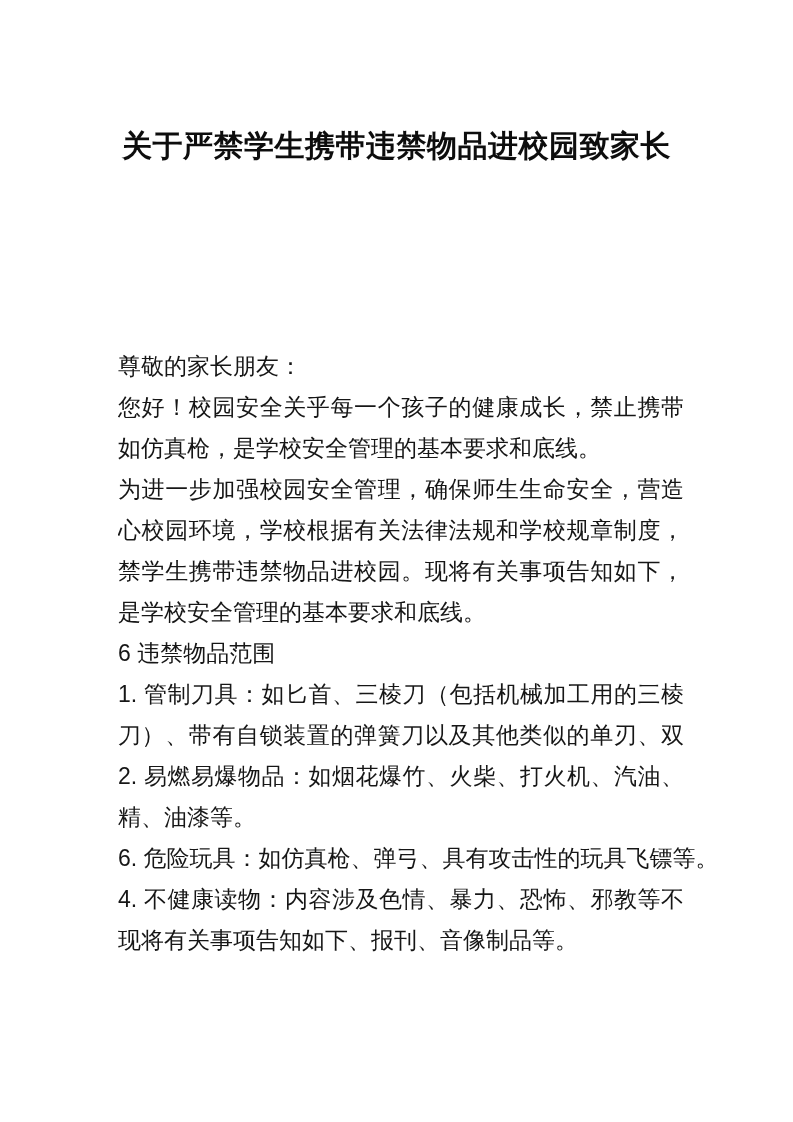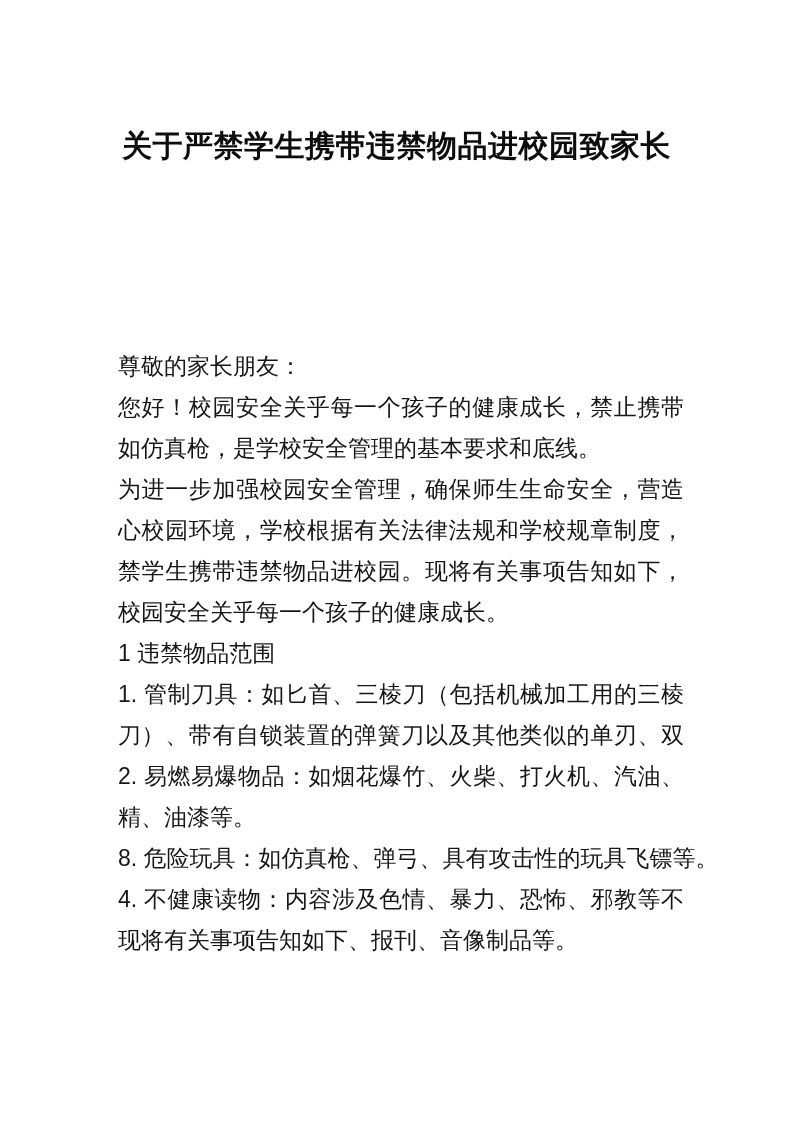--- a/index.html
+++ b/index.html
@@ -58,23 +58,23 @@
   <div class="title-block">
     <div>关于严禁学生携带违禁物品进校园致家长</div>
   </div>
   <div class="body-block">
       <div class="line">尊敬的家长朋友：</div>
       <div class="line fill">您好！校园安全关乎每一个孩子的健康成长，禁止携带违</div>
       <div class="line">如仿真枪，是学校安全管理的基本要求和底线。</div>
       <div class="line fill">为进一步加强校园安全管理，确保师生生命安全，营造安</div>
       <div class="line fill">心校园环境，学校根据有关法律法规和学校规章制度，严</div>
       <div class="line fill">禁学生携带违禁物品进校园。现将有关事项告知如下，请</div>
-      <div class="line">校园安全关乎每一个孩子的健康成长。</div>
-      <div class="line">1 违禁物品范围</div>
+      <div class="line">是学校安全管理的基本要求和底线。</div>
+      <div class="line">6 违禁物品范围</div>
       <div class="line fill">1. 管制刀具：如匕首、三棱刀（包括机械加工用的三棱刮</div>
       <div class="line fill">刀）、带有自锁装置的弹簧刀以及其他类似的单刃、双刃</div>
       <div class="line fill">2. 易燃易爆物品：如烟花爆竹、火柴、打火机、汽油、酒</div>
       <div class="line">精、油漆等。</div>
-      <div class="line">8. 危险玩具：如仿真枪、弹弓、具有攻击性的玩具飞镖等。</div>
+      <div class="line">6. 危险玩具：如仿真枪、弹弓、具有攻击性的玩具飞镖等。</div>
       <div class="line fill">4. 不健康读物：内容涉及色情、暴力、恐怖、邪教等不利</div>
       <div class="line">现将有关事项告知如下、报刊、音像制品等。</div>
     </div>
 </div>
 
 </body></html>

